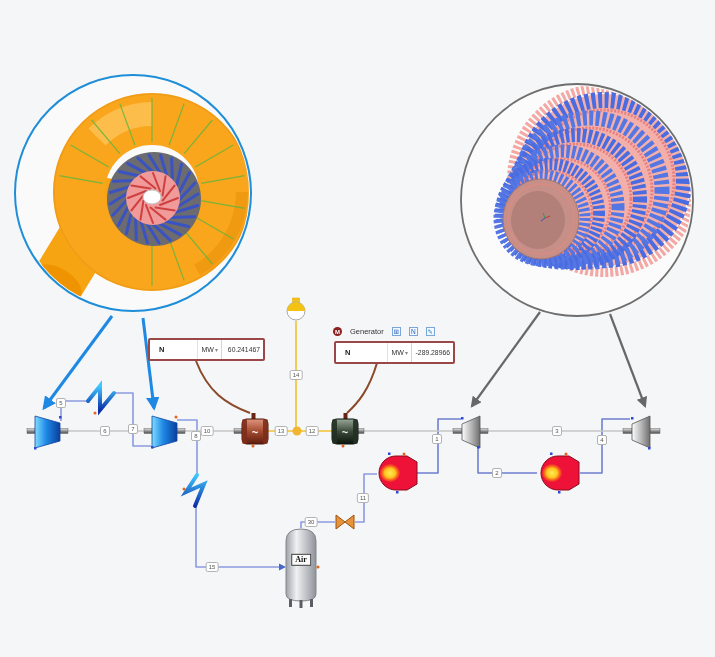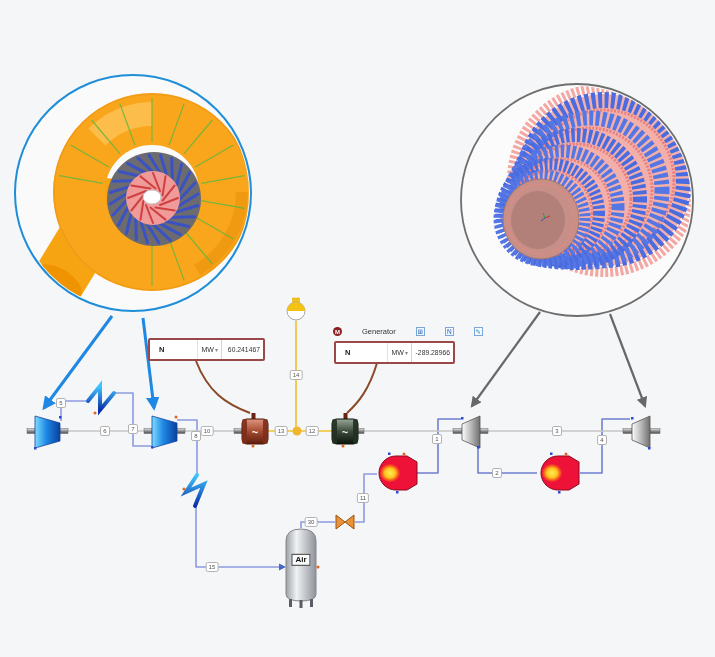--- a/index.html
+++ b/index.html
@@ -11,30 +11,30 @@
          padding:1px 2px;color:#555;text-align:center;min-width:4px;z-index:5;}
   .mbox{position:absolute;display:flex;align-items:center;background:#fff;
         border:2px solid #9a4747;border-radius:2px;font-size:7.5px;color:#222;z-index:6;
         box-sizing:border-box;}
   .mlabel{font-weight:bold;padding-left:9px;flex:1;font-size:7.5px;}
   .munit{font-size:7px;color:#333;padding:0 1px 0 4px;border-left:1px solid #e2e2e2;
          align-self:stretch;display:flex;align-items:center;}
   .chev{font-size:6px;color:#888;padding-right:3px;}
   .mval{font-size:6.8px;color:#333;border-left:1px solid #d5d5d5;align-self:stretch;
         display:flex;align-items:center;justify-content:flex-end;width:38px;padding-right:3px;}
-  .mhdr{position:absolute;display:flex;align-items:center;gap:20px;font-size:7.5px;
+  .mhdr{position:absolute;display:flex;align-items:center;gap:8px;font-size:7.5px;
         color:#333;z-index:6;}
   .wicon{width:9px;height:9px;border-radius:50%;background:#8c1f1f;color:#fff;
          font-size:6px;font-weight:bold;display:flex;align-items:center;justify-content:center;}
   .hicon{width:9px;height:9px;border:1px solid #7aa7d8;background:#f4f8ff;color:#2a62b8;
          font-size:6.5px;display:flex;align-items:center;justify-content:center;box-sizing:border-box;}
   .hicon.edit{color:#2a8ab8;}
   .vlabel{position:absolute;transform:translate(-50%,-50%);border:1px solid #3a3a3a;
           background:#fafafa;font-weight:bold;font-size:8px;color:#111;padding:0 3px;
-          line-height:1.3;z-index:5;}
+          line-height:1.3;z-index:5;font-family:Liberation Serif, serif;}
 </style>
 </head>
 <body>
 
 <div class="stage">
 
 <svg class="scene" width="715" height="657" viewBox="0 0 715 657">
   <defs>
     <linearGradient id="compG" x1="0" y1="0" x2="1" y2="0">
       <stop offset="0" stop-color="#7fdcff"></stop>

